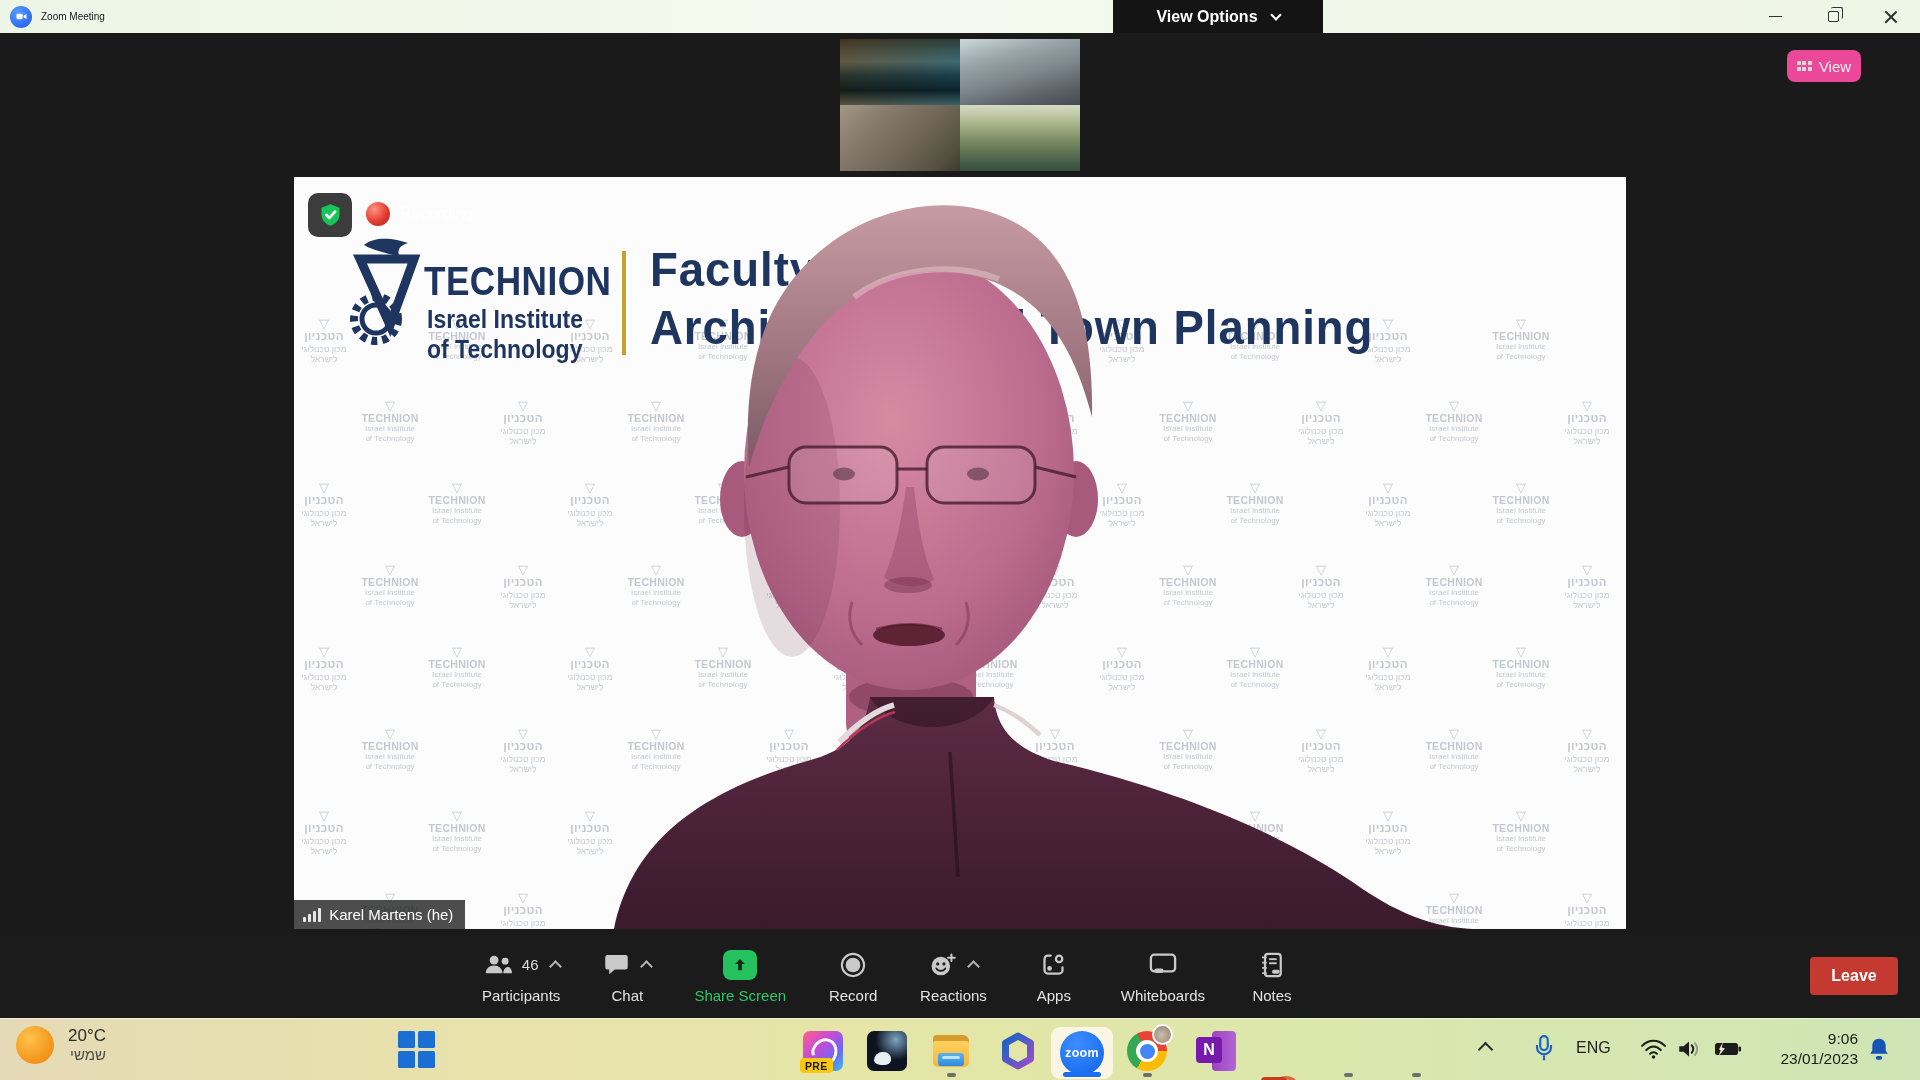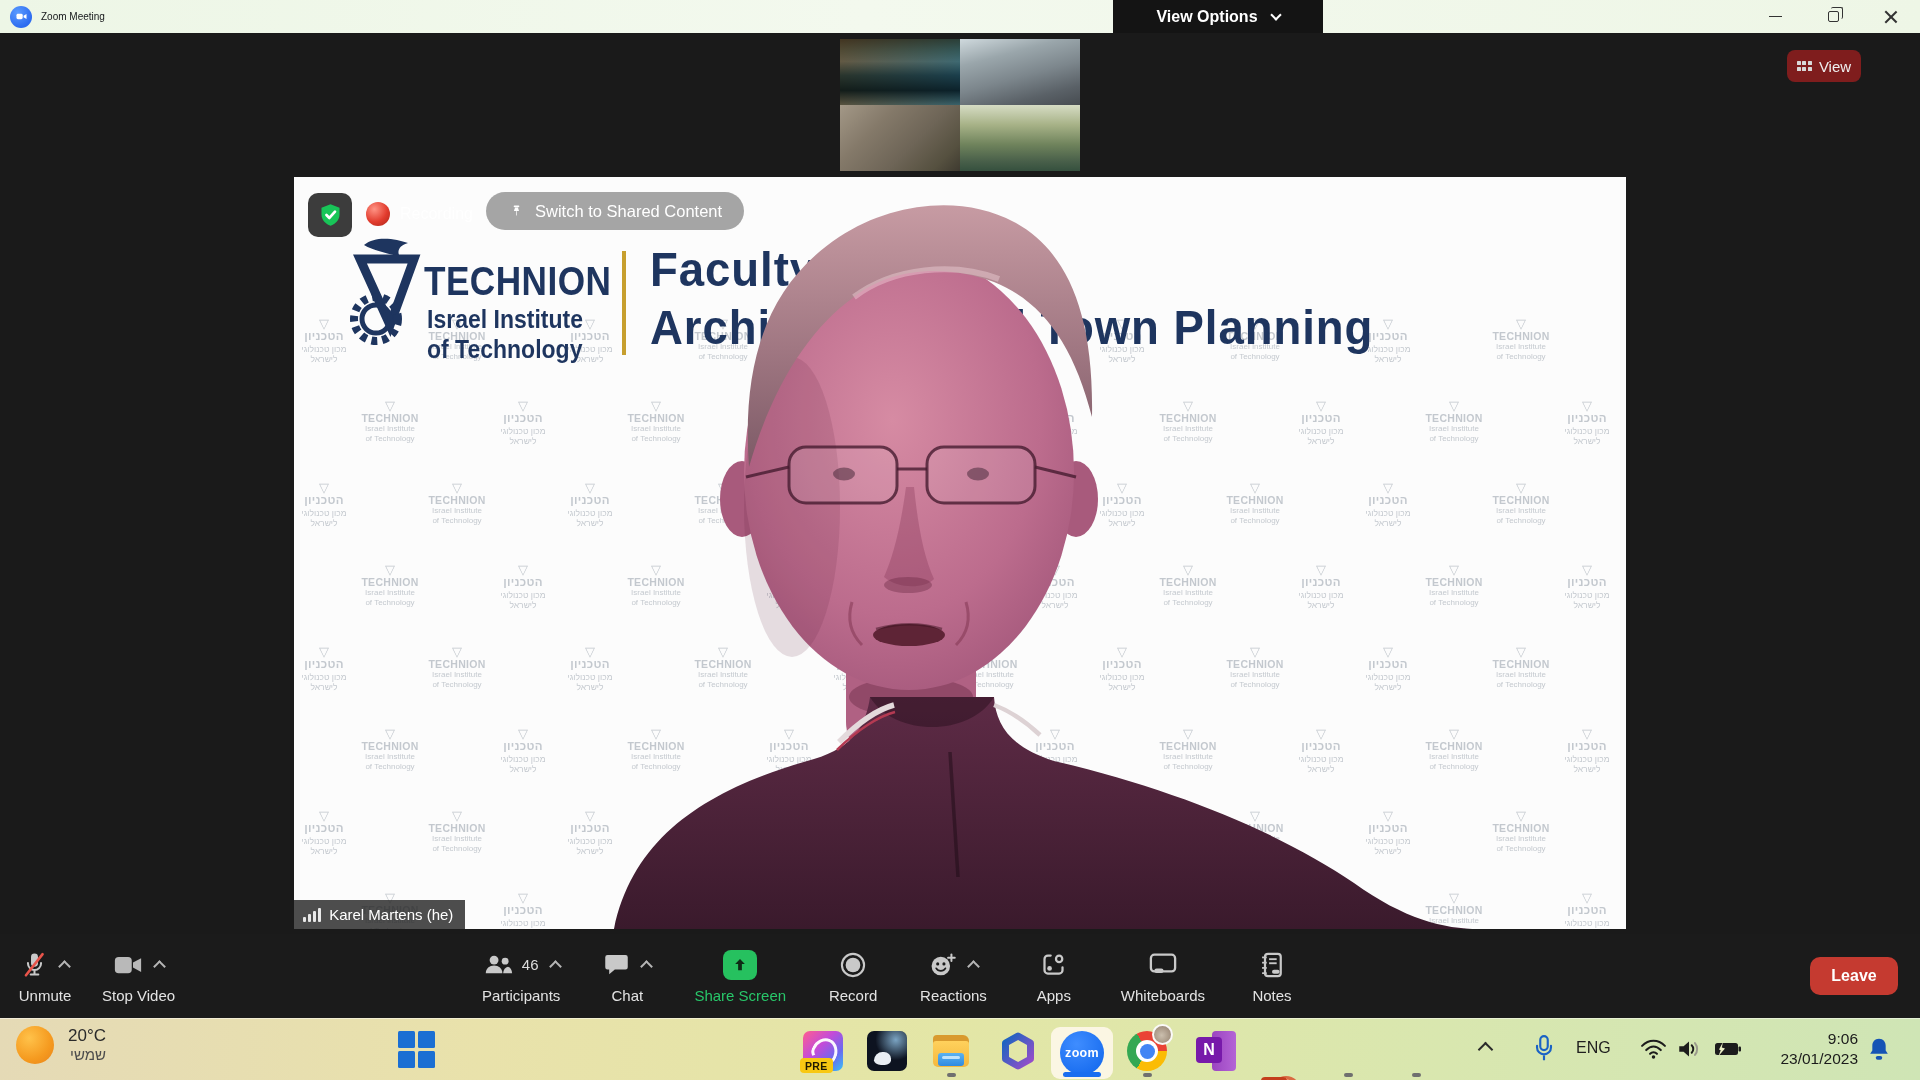--- a/index.html
+++ b/index.html
@@ -29,21 +29,21 @@
   
   .meeting { position:absolute; left:0; top:33px; width:1920px; height:985px; background:#1a1a1a; }
 
   .filmstrip { position:absolute; left:840px; top:6px; width:240px; height:132px; display:grid; grid-template-columns:120px 120px; grid-template-rows:66px 66px; cursor:pointer; }
   .thumb { width:120px; height:66px; }
   .th-1 { background:linear-gradient(180deg,#8a7f66 0%,#a9b3a4 18%,#cdd6d2 34%,#57808c 55%,#27454f 78%,#b9c7c4 100%),linear-gradient(90deg,#7a6a52,#4e7d8a); background-blend-mode:multiply; }
   .th-2 { background:linear-gradient(165deg,#cfd9dd 0%,#9aa6ab 28%,#7c868c 55%,#5a6167 80%,#474c51 100%); }
   .th-3 { background:linear-gradient(135deg,#a39887 0%,#857a6a 30%,#6e6557 60%,#55503f 85%,#3e3a30 100%); }
   .th-4 { background:linear-gradient(180deg,#d6dcc4 0%,#a7b287 30%,#6f835c 60%,#49604a 85%,#35503e 100%); }
 
-  .view-btn { position:absolute; left:1787px; top:17px; width:74px; height:32px; background:#7f1d1d; border-radius:8px; display:flex; align-items:center; justify-content:center; gap:7px; cursor:pointer; }
+  .view-btn { position:absolute; left:1787px; top:17px; width:74px; height:32px; background:#ec4899; border-radius:8px; display:flex; align-items:center; justify-content:center; gap:7px; cursor:pointer; }
   .view-btn span { color:#efefef; font-size:15px; }
   .grid-ic { display:grid; grid-template-columns:repeat(3,4px); grid-template-rows:repeat(2,4px); gap:1.5px; }
   .grid-ic i { background:#d9d9d9; border-radius:0.5px; }
 
   
   .video { position:absolute; left:294px; top:144px; width:1332px; height:752px; background:#fcfcfc; overflow:hidden; }
 
   .wm-layer { position:absolute; inset:0; z-index:1; }
   .wm { position:absolute; width:120px; text-align:center; color:rgba(116,128,144,.42); line-height:1.18; }
   .wm-em { font-size:13px; line-height:1; }
@@ -77,21 +77,21 @@
   .toolbar { position:absolute; left:0; bottom:0; width:1920px; height:84px; background:#1b1b1b; }
   .tgrp-left { position:absolute; left:14px; top:0; height:100%; display:flex; align-items:center; gap:26px; }
   .tgrp-center { position:absolute; left:482px; top:0; height:100%; display:flex; align-items:center; gap:36px; }
   .titem { display:flex; flex-direction:column; align-items:center; gap:6px; cursor:pointer; min-width:62px; }
   .titem .irow { height:32px; display:flex; align-items:center; gap:12px; }
   .titem .lbl { font-size:15px; color:#e3e3e3; white-space:nowrap; }
   .titem .lbl.green { color:#28c76a; }
   .chev-up { width:9px; height:9px; border-left:2.2px solid #b5b5b5; border-top:2.2px solid #b5b5b5; transform:rotate(45deg); margin-top:4px; }
   .count { font-size:15px; color:#dcdcdc; margin-left:-4px; }
   .share-box { width:34px; height:30px; background:#26c15f; border-radius:8px; display:flex; align-items:center; justify-content:center; }
-  .leave-btn { position:absolute; right:22px; top:23px; width:88px; height:38px; background:#c53a30; border:none; border-radius:10px; color:#fff; font-size:16px; font-weight:700; cursor:pointer; font-family:inherit; }
+  .leave-btn { position:absolute; right:22px; top:23px; width:88px; height:38px; background:#c53a30; border:none; border-radius:4px; color:#fff; font-size:16px; font-weight:700; cursor:pointer; font-family:inherit; }
 
   
   .taskbar { position:absolute; left:0; top:1018px; width:1920px; height:62px;
     background:linear-gradient(90deg,#e5dab6 0%,#e9e2ab 25%,#e3e6a6 50%,#d9e7af 75%,#cfe5b5 100%);
     border-top:1px solid rgba(255,255,255,.45); }
   .weather { position:absolute; left:16px; top:7px; display:flex; align-items:center; gap:14px; cursor:pointer; }
   .sun { width:38px; height:38px; border-radius:50%; background:radial-gradient(circle at 35% 32%,#ffc24a,#f59a1f 60%,#e8821a); }
   .w-temp { font-size:17px; color:#2a2a2a; line-height:20px; }
   .w-cond { font-size:15px; color:#4c4c4c; line-height:18px; direction:rtl; }
   .start { position:absolute; left:398px; top:12px; width:38px; height:38px; display:grid; grid-template-columns:17px 17px; grid-template-rows:17px 17px; gap:3px; cursor:pointer; }
@@ -772,66 +772,33 @@
       </svg>
 
       <div class="shield-badge ov" data-interactable="true">
         <svg width="27" height="27" viewBox="0 0 24 24" data-interactable="false">
           <path d="M12 2 L20 5 V11 C20 16 16.5 19.2 12 21.2 C7.5 19.2 4 16 4 11 V5 Z" fill="#18c558"></path>
           <path d="M8.4 11.6 L11 14.2 L16 8.6" stroke="#fff" stroke-width="2.4" fill="none" stroke-linecap="round" stroke-linejoin="round"></path>
         </svg>
       </div>
       <div class="rec-dot ov" data-interactable="false"></div>
       <div class="rec-label ov" data-interactable="false">Recording</div>
-      <div class="switch-pill ov" data-interactable="true">
-        <svg width="17" height="19" viewBox="0 0 24 24" data-interactable="false" fill="#fff">
-          <rect x="8" y="3.5" width="8" height="2.4" rx="1.2"></rect>
-          <path d="M10 6.2 h4 l1.6 5.2 h-7.2 z"></path>
-          <rect x="11.55" y="11.2" width="1" height="6.5" rx="0.5"></rect>
-        </svg>
-        <span data-interactable="false">Switch to Shared Content</span>
-      </div>
 
       <div class="nametag" data-interactable="false">
         <div class="sig" data-interactable="false">
           <i style="height:5px"></i>
             <i style="height:8px"></i>
             <i style="height:11px"></i>
             <i style="height:14px"></i>
         </div>
         <span data-interactable="false">Karel Martens (he)</span>
       </div>
     </div>
 
     <div class="toolbar" data-interactable="false">
-      <div class="tgrp-left">
-        <div class="titem" data-interactable="true">
-          <div class="irow">
-            <svg width="27" height="27" viewBox="0 0 24 24" data-interactable="false">
-              <path d="M12 2.2 a3.1 3.1 0 0 1 3.1 3.1 v5.6 a3.1 3.1 0 1 1 -6.2 0 V5.3 A3.1 3.1 0 0 1 12 2.2 z" fill="#c9c9c9"></path>
-              <path d="M6.2 10.6 v.5 a5.8 5.8 0 0 0 11.6 0 v-.5" stroke="#c9c9c9" stroke-width="1.8" fill="none" stroke-linecap="round"></path>
-              <line x1="12" y1="17.3" x2="12" y2="20.6" stroke="#c9c9c9" stroke-width="1.8"></line>
-              <line x1="8.6" y1="20.8" x2="15.4" y2="20.8" stroke="#c9c9c9" stroke-width="1.8" stroke-linecap="round"></line>
-              <line x1="4.4" y1="21.6" x2="19.2" y2="2.8" stroke="#e8544a" stroke-width="2.3" stroke-linecap="round"></line>
-            </svg>
-            <div class="chev-up" data-interactable="true"></div>
-          </div>
-          <div class="lbl" data-interactable="false">Unmute</div>
-        </div>
-        <div class="titem" data-interactable="true">
-          <div class="irow">
-            <svg width="30" height="26" viewBox="0 0 24 20" data-interactable="false" fill="#b9b9b9">
-              <rect x="1.5" y="3.5" width="13.5" height="13" rx="3"></rect>
-              <path d="M16 8 L22.5 4.5 V15.5 L16 12 Z"></path>
-            </svg>
-            <div class="chev-up" data-interactable="true"></div>
-          </div>
-          <div class="lbl" data-interactable="false">Stop Video</div>
-        </div>
-      </div>
 
       <div class="tgrp-center">
         <div class="titem" data-interactable="true">
           <div class="irow">
             <svg width="31" height="27" viewBox="0 0 28 24" data-interactable="false" fill="#c9c9c9">
               <circle cx="10" cy="8" r="4"></circle>
               <path d="M2.5 20 c0-4.4 3.4-7 7.5-7 s7.5 2.6 7.5 7 z"></path>
               <circle cx="20" cy="9" r="3.1"></circle>
               <path d="M18.2 20 c.2-3.4 2-5.6 4.3-6 2.3.6 3.6 2.8 3.8 6 z"></path>
             </svg>

